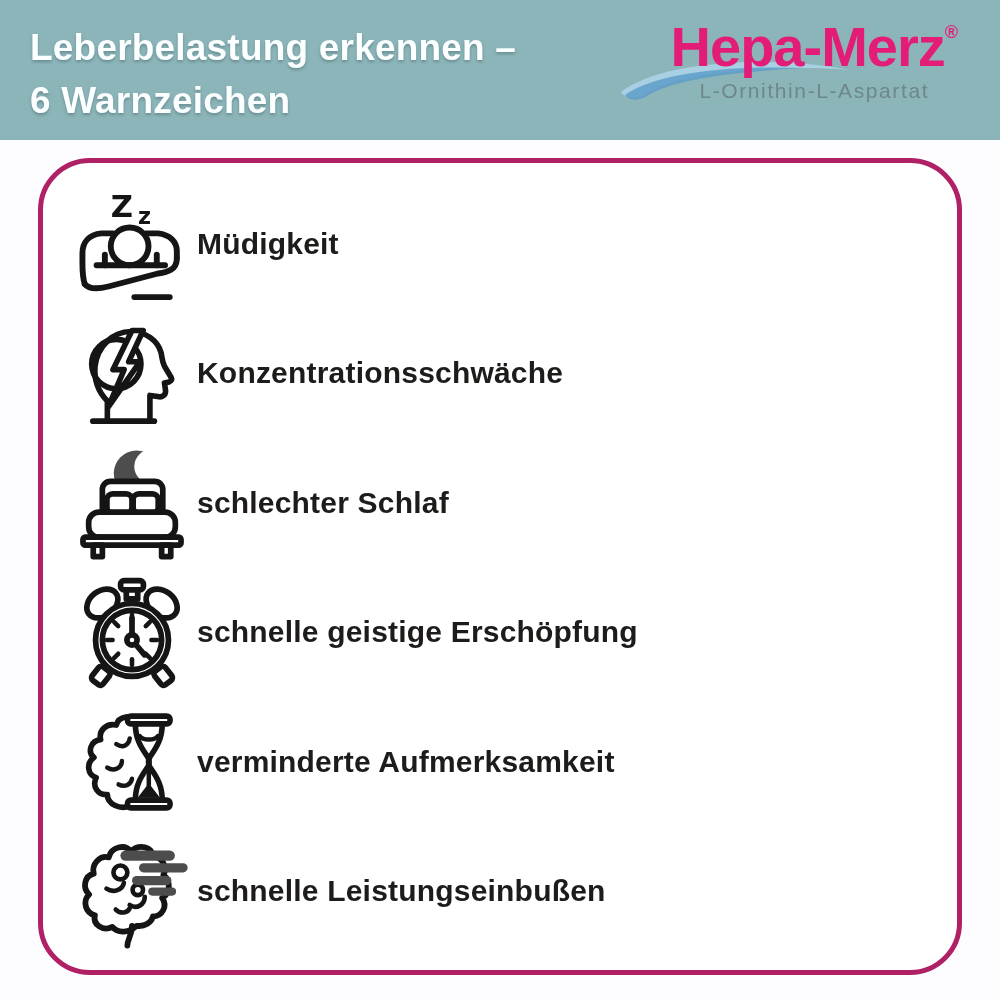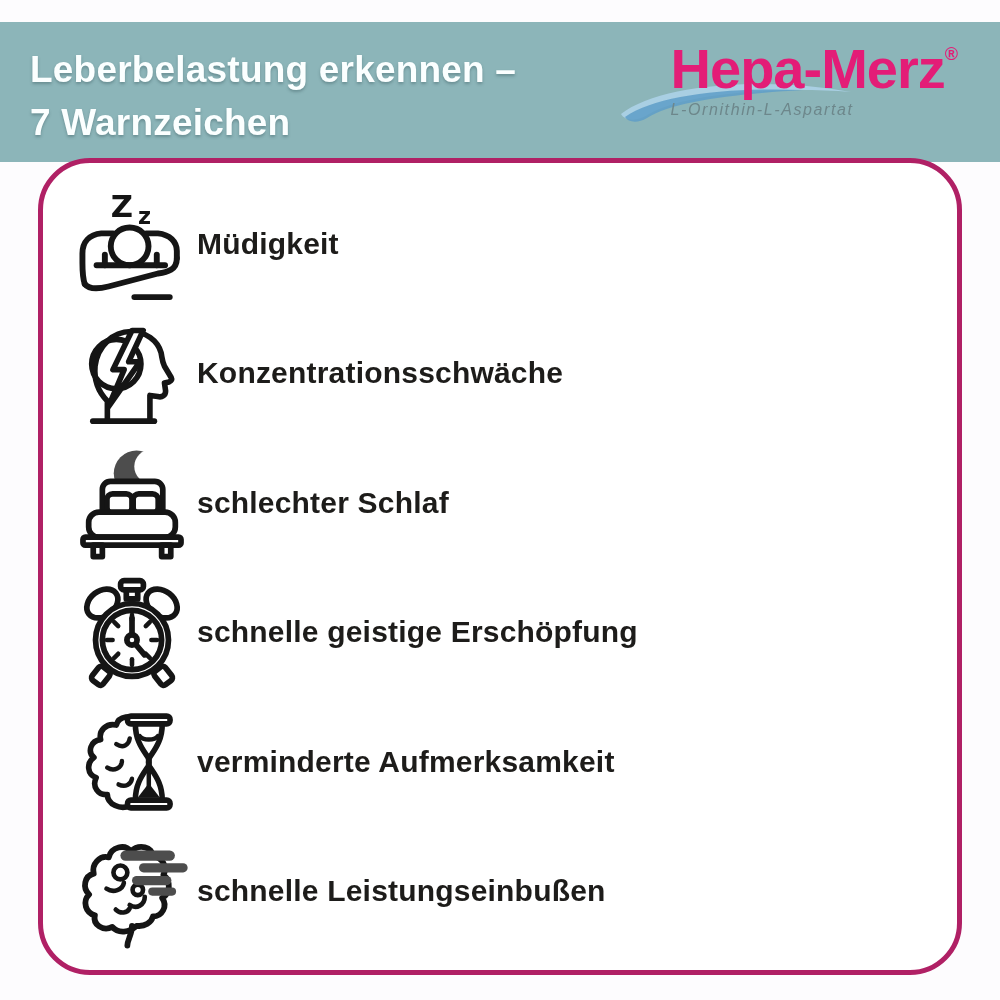--- a/index.html
+++ b/index.html
@@ -19,51 +19,50 @@
   body{
     background:var(--page-bg);
     font-family:"Liberation Sans","DejaVu Sans",sans-serif;
     position:relative;
     overflow:hidden;
   }
   
   .header{
     position:absolute;left:0;top:0;width:1000px;height:140px;
     background:var(--header-bg);
-    display:flex;align-items:flex-start;justify-content:space-between;margin-top:22px;
+    display:flex;align-items:flex-start;justify-content:space-between;
   }
   .header-title{
     color:var(--header-text);
     font-size:37px;font-weight:bold;line-height:1.42;
     padding:22px 0 0 30px;
     text-shadow:0 2px 3px rgba(40,70,75,.35);
     letter-spacing:.2px;
   }
   .logo{
     position:relative;
     margin:18px 42px 0 0;
-    text-align:left;
+    text-align:center;
   }
   .logo-swoosh{
     position:absolute;left:-58px;top:32px;width:250px;height:62px;
     pointer-events:none;
   }
   .brand{
     position:relative;
     color:var(--brand-color);
     font-size:56px;font-weight:bold;letter-spacing:-1px;
     line-height:1.05;
     white-space:nowrap;
   }
   .brand sup{font-size:18px;vertical-align:28px;letter-spacing:0;}
   .brand-sub{
     position:relative;
     color:var(--subtitle-color);
-    font-style:italic;
-    font-size:16px;letter-spacing:1.6px;
+    font-size:21px;letter-spacing:1.6px;
     margin-top:2px;
     white-space:nowrap;
   }
   
   .card{
     position:absolute;left:38px;top:158px;width:924px;height:817px;
     background:var(--card-bg);
     border:5px solid var(--card-border);
     border-radius:52px;
     display:flex;flex-direction:column;justify-content:space-around;
@@ -92,21 +91,21 @@
   .gray-fill{fill:var(--icon-fill-gray);stroke:none;}
   .dark-fill{fill:var(--icon-stroke);stroke:none;}
   .ztext{font-family:"DejaVu Sans",sans-serif;font-weight:bold;fill:var(--icon-stroke);}
 </style>
 </head>
 <body>
 
 <div class="header">
   <div class="header-title">
     <div>Leberbelastung erkennen –</div>
-    <div>7 Warnzeichen</div>
+    <div>6 Warnzeichen</div>
   </div>
 
   <div class="logo">
     <svg class="logo-swoosh" viewBox="0 0 250 62">
       <path d="M8,42 C46,12 150,4 238,20 C160,14 70,22 36,42 C24,50 12,49 8,42 Z" fill="#a9cfe3"></path>
       <path d="M12,45 C42,24 110,15 190,18 C120,22 58,30 34,46 C24,52 15,50 12,45 Z" fill="#5e9dc8" opacity="0.85"></path>
     </svg>
     <div class="brand"><span>Hepa-Merz</span><sup>®</sup></div>
     <div class="brand-sub">L-Ornithin-L-Aspartat</div>
   </div>

